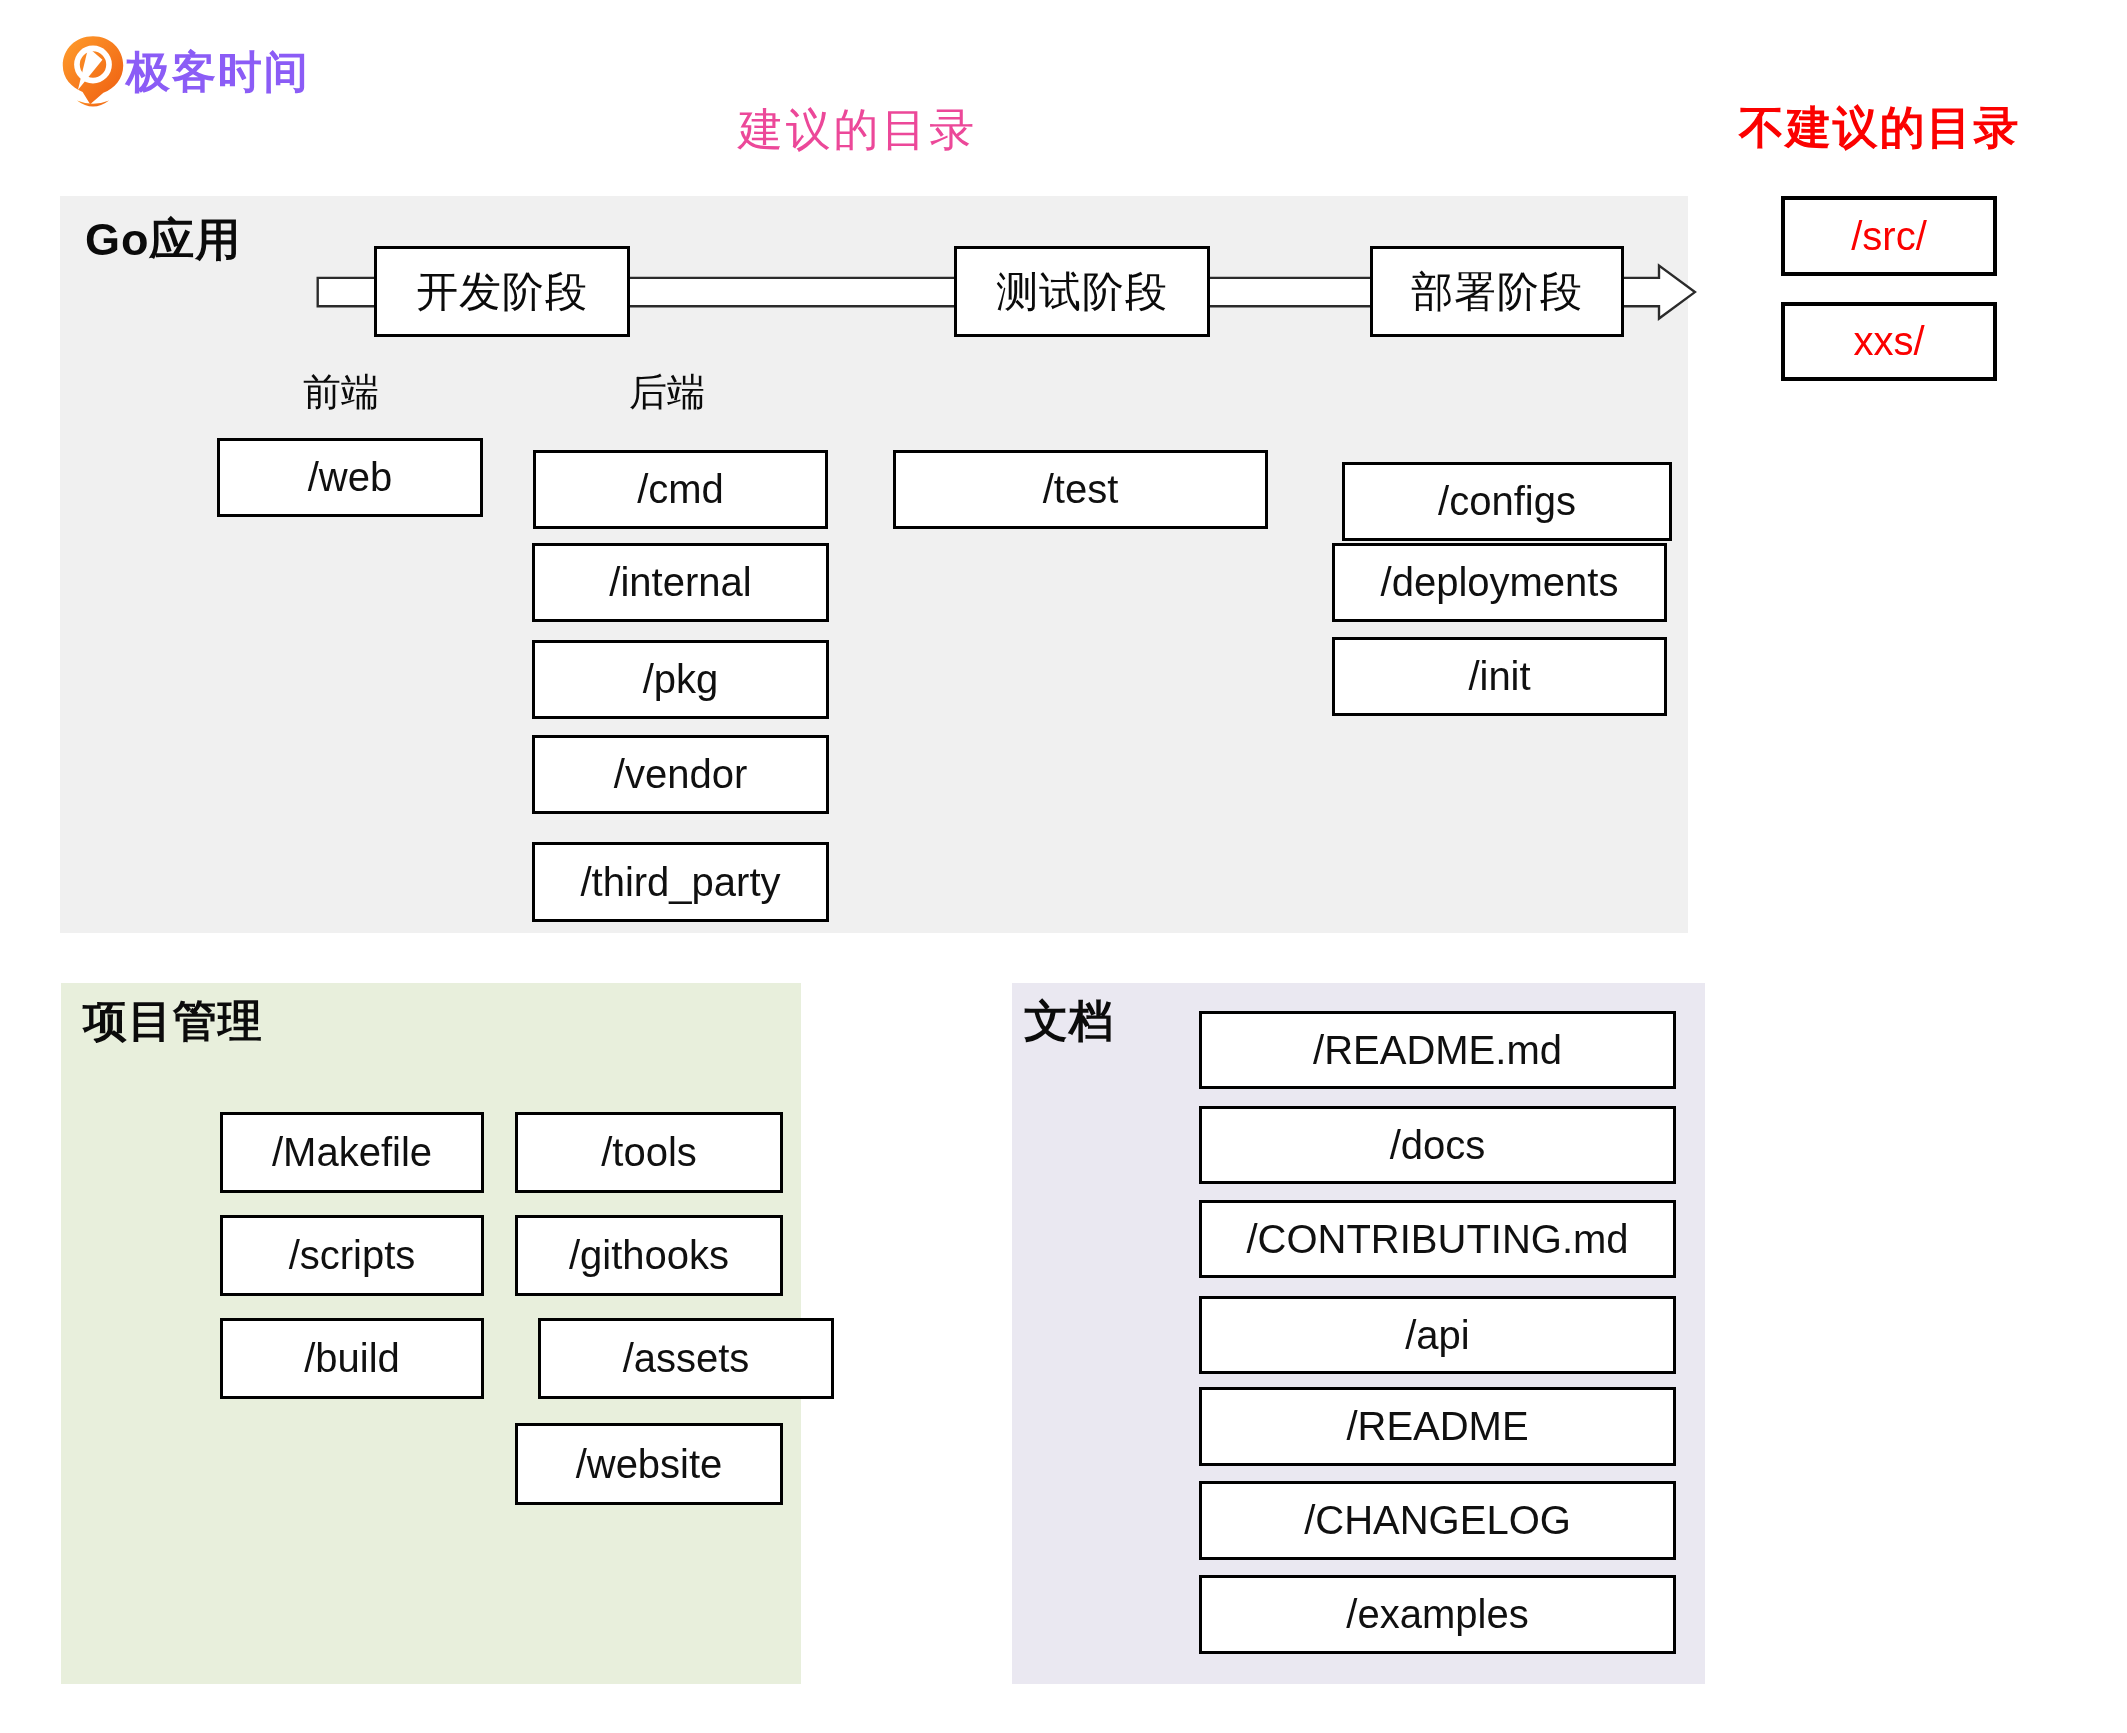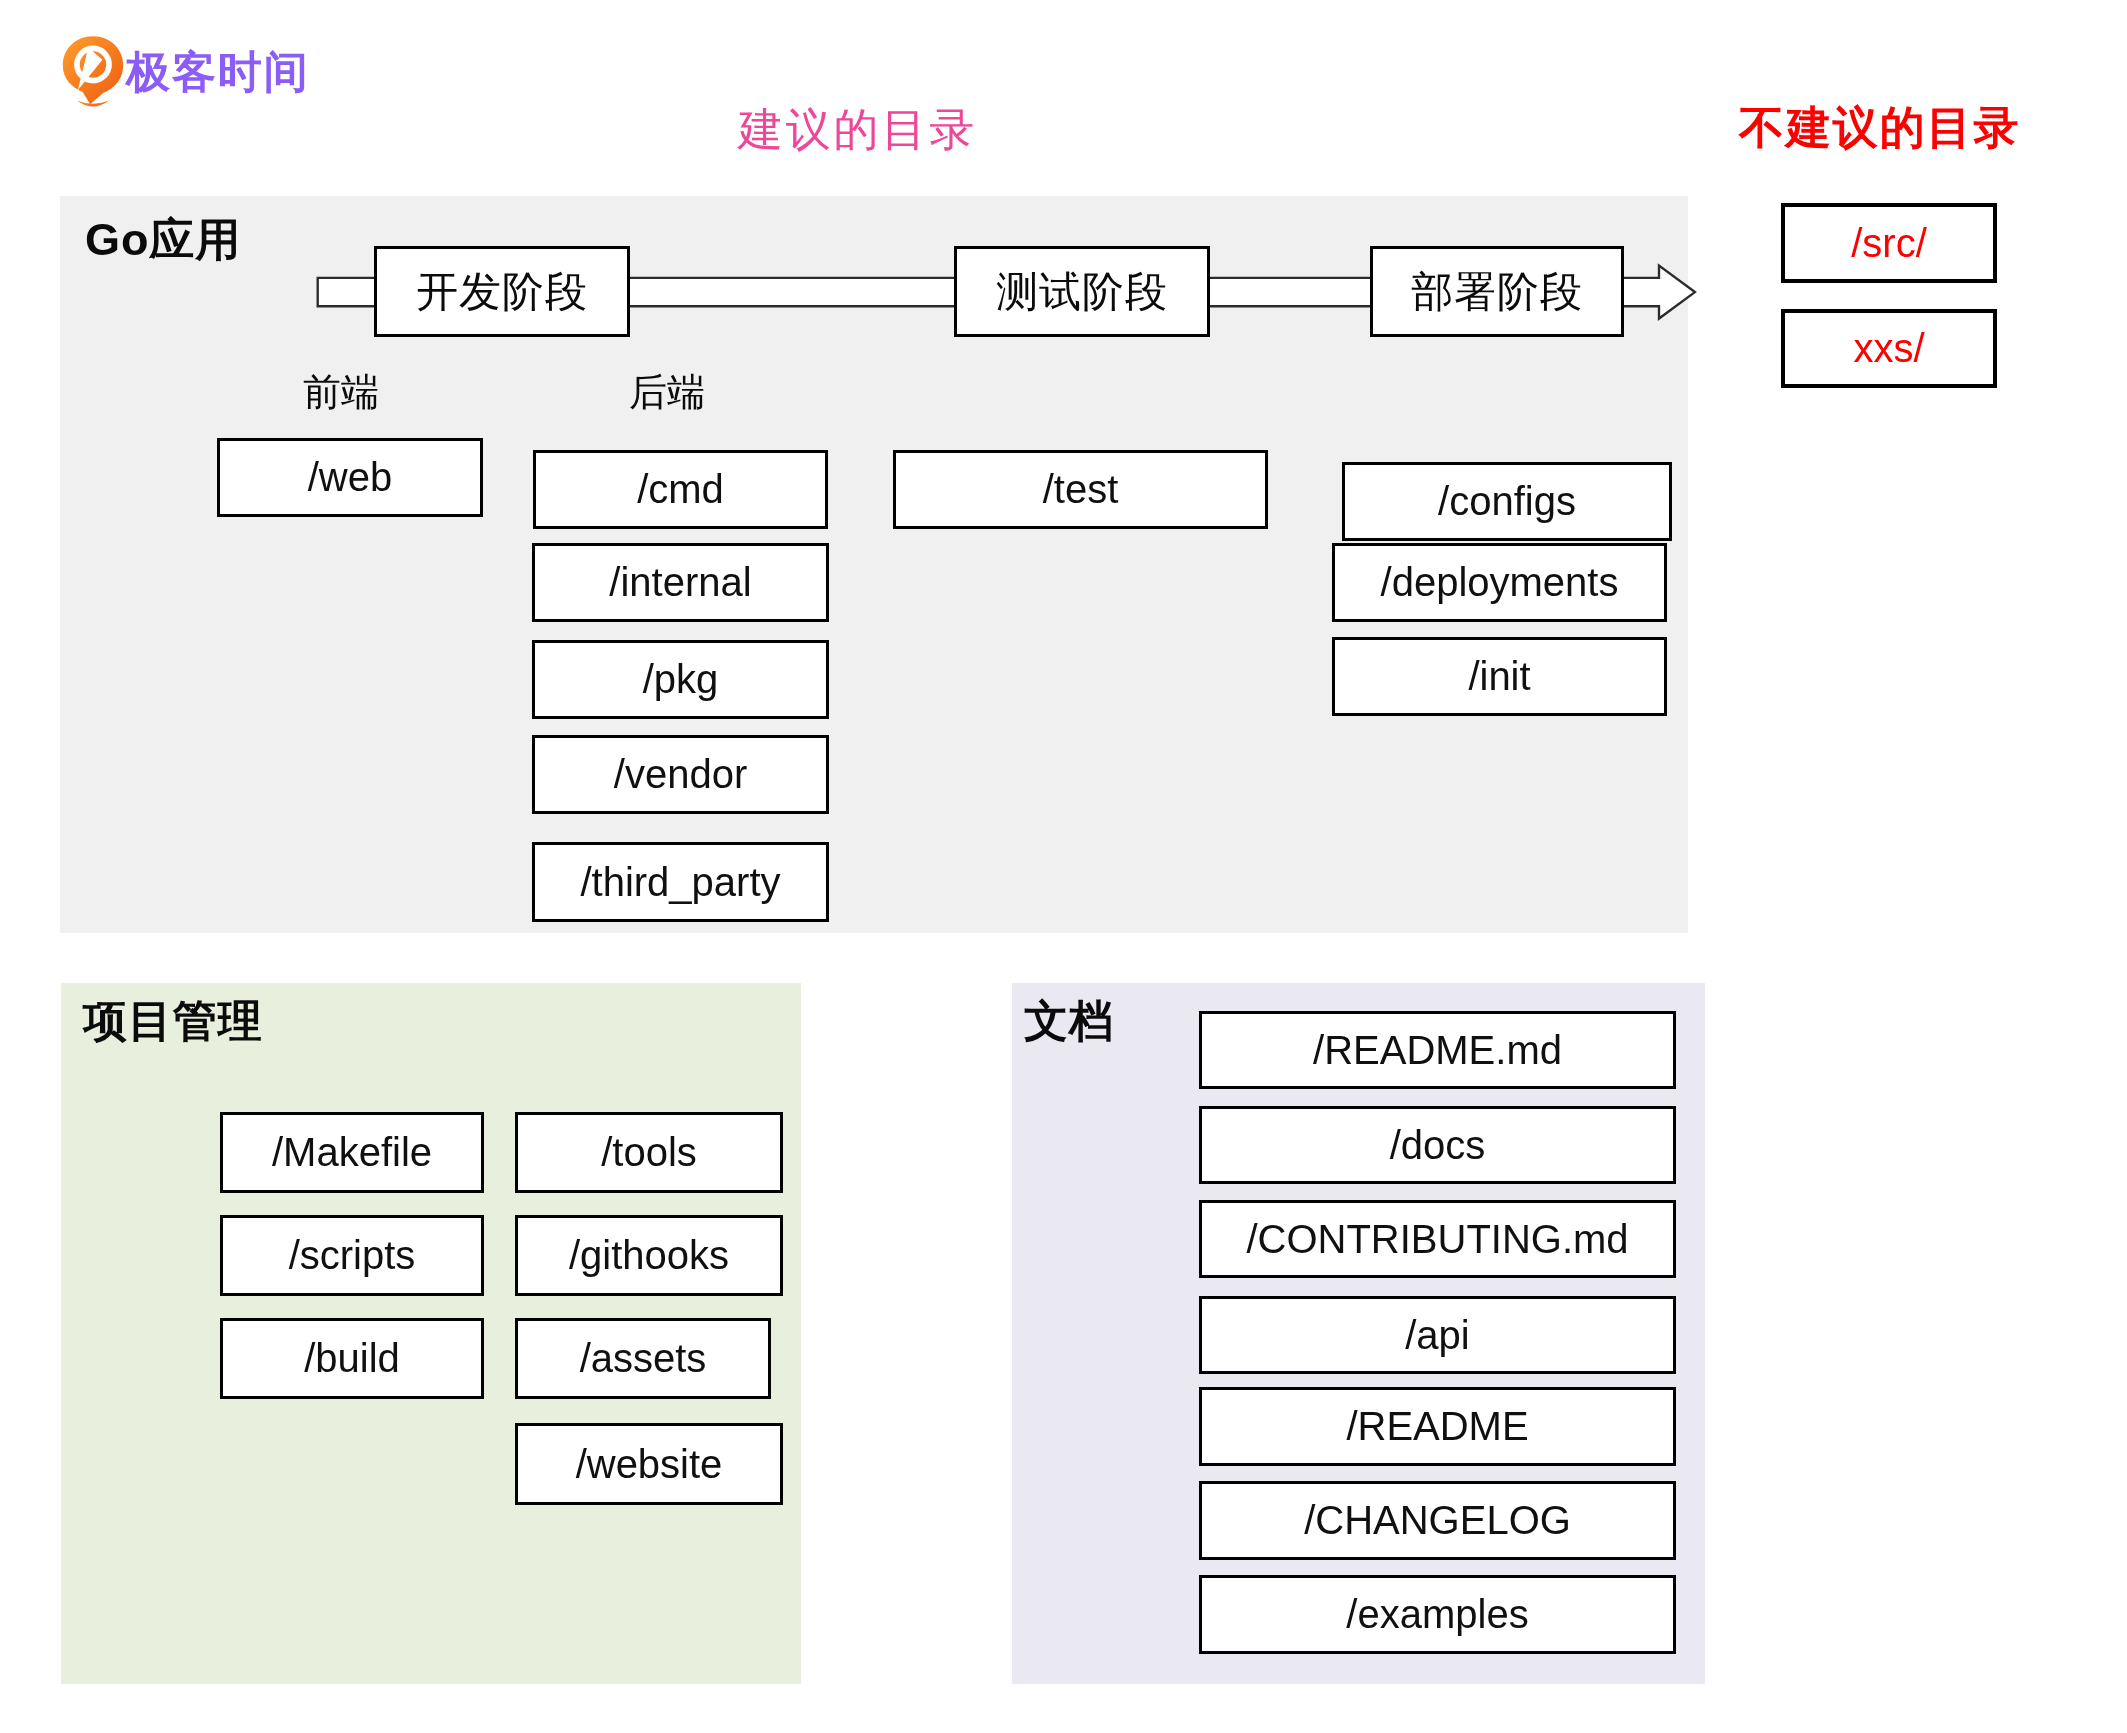--- a/index.html
+++ b/index.html
@@ -22,21 +22,21 @@
   .box{
     position:absolute;background:#ffffff;border:3.8px solid #000;box-sizing:border-box;
     display:flex;align-items:center;justify-content:center;
     font-size:40px;font-weight:400;color:#101010;white-space:nowrap;
   }
   .stage-box{
     position:absolute;background:#ffffff;border:3.8px solid #000;box-sizing:border-box;
     display:flex;align-items:center;justify-content:center;
     font-size:42px;font-weight:500;color:#0b0b0b;letter-spacing:0.9px;white-space:nowrap;
   }
-  .red-box{border-width:4.7px;margin-top:7px;}
+  .red-box{border-width:4.7px;}
   .red-box span{color:#fb0100;}
   
   .logo-text{position:absolute;left:126px;top:49px;font-size:44px;font-weight:700;color:#8b5cf6;letter-spacing:1.9px;line-height:45px;}
   svg{display:block;}
 </style>
 </head>
 <body>
 
 <div id="canvas">
 
@@ -94,21 +94,21 @@
       <span>xxs/</span>
     </div>
 
   <div class="panel-title" style="left:83px;top:992px;font-size:44px">项目管理</div>
 
   <div class="box" style="left:220px;top:1112px;width:264px;height:81px">/Makefile</div>
   <div class="box" style="left:515px;top:1112px;width:268px;height:81px">/tools</div>
   <div class="box" style="left:220px;top:1215px;width:264px;height:81px">/scripts</div>
   <div class="box" style="left:515px;top:1215px;width:268px;height:81px">/githooks</div>
   <div class="box" style="left:220px;top:1318px;width:264px;height:81px">/build</div>
-  <div class="box" style="left:515px;top:1318px;width:256px;height:81px">/assets</div>
+  <div class="box" style="left:538px;top:1318px;width:296px;height:81px">/assets</div>
   <div class="box" style="left:515px;top:1423px;width:268px;height:82px">/website</div>
 
   <div class="panel-title" style="left:1024px;top:992px;font-size:44px">文档</div>
 
   <div class="box" style="left:1199px;top:1011px;width:477px;height:78px">/README.md</div>
   <div class="box" style="left:1199px;top:1106px;width:477px;height:78px">/docs</div>
   <div class="box" style="left:1199px;top:1200px;width:477px;height:78px">/CONTRIBUTING.md</div>
   <div class="box" style="left:1199px;top:1296px;width:477px;height:78px">/api</div>
   <div class="box" style="left:1199px;top:1387px;width:477px;height:79px">/README</div>
   <div class="box" style="left:1199px;top:1481px;width:477px;height:79px">/CHANGELOG</div>

